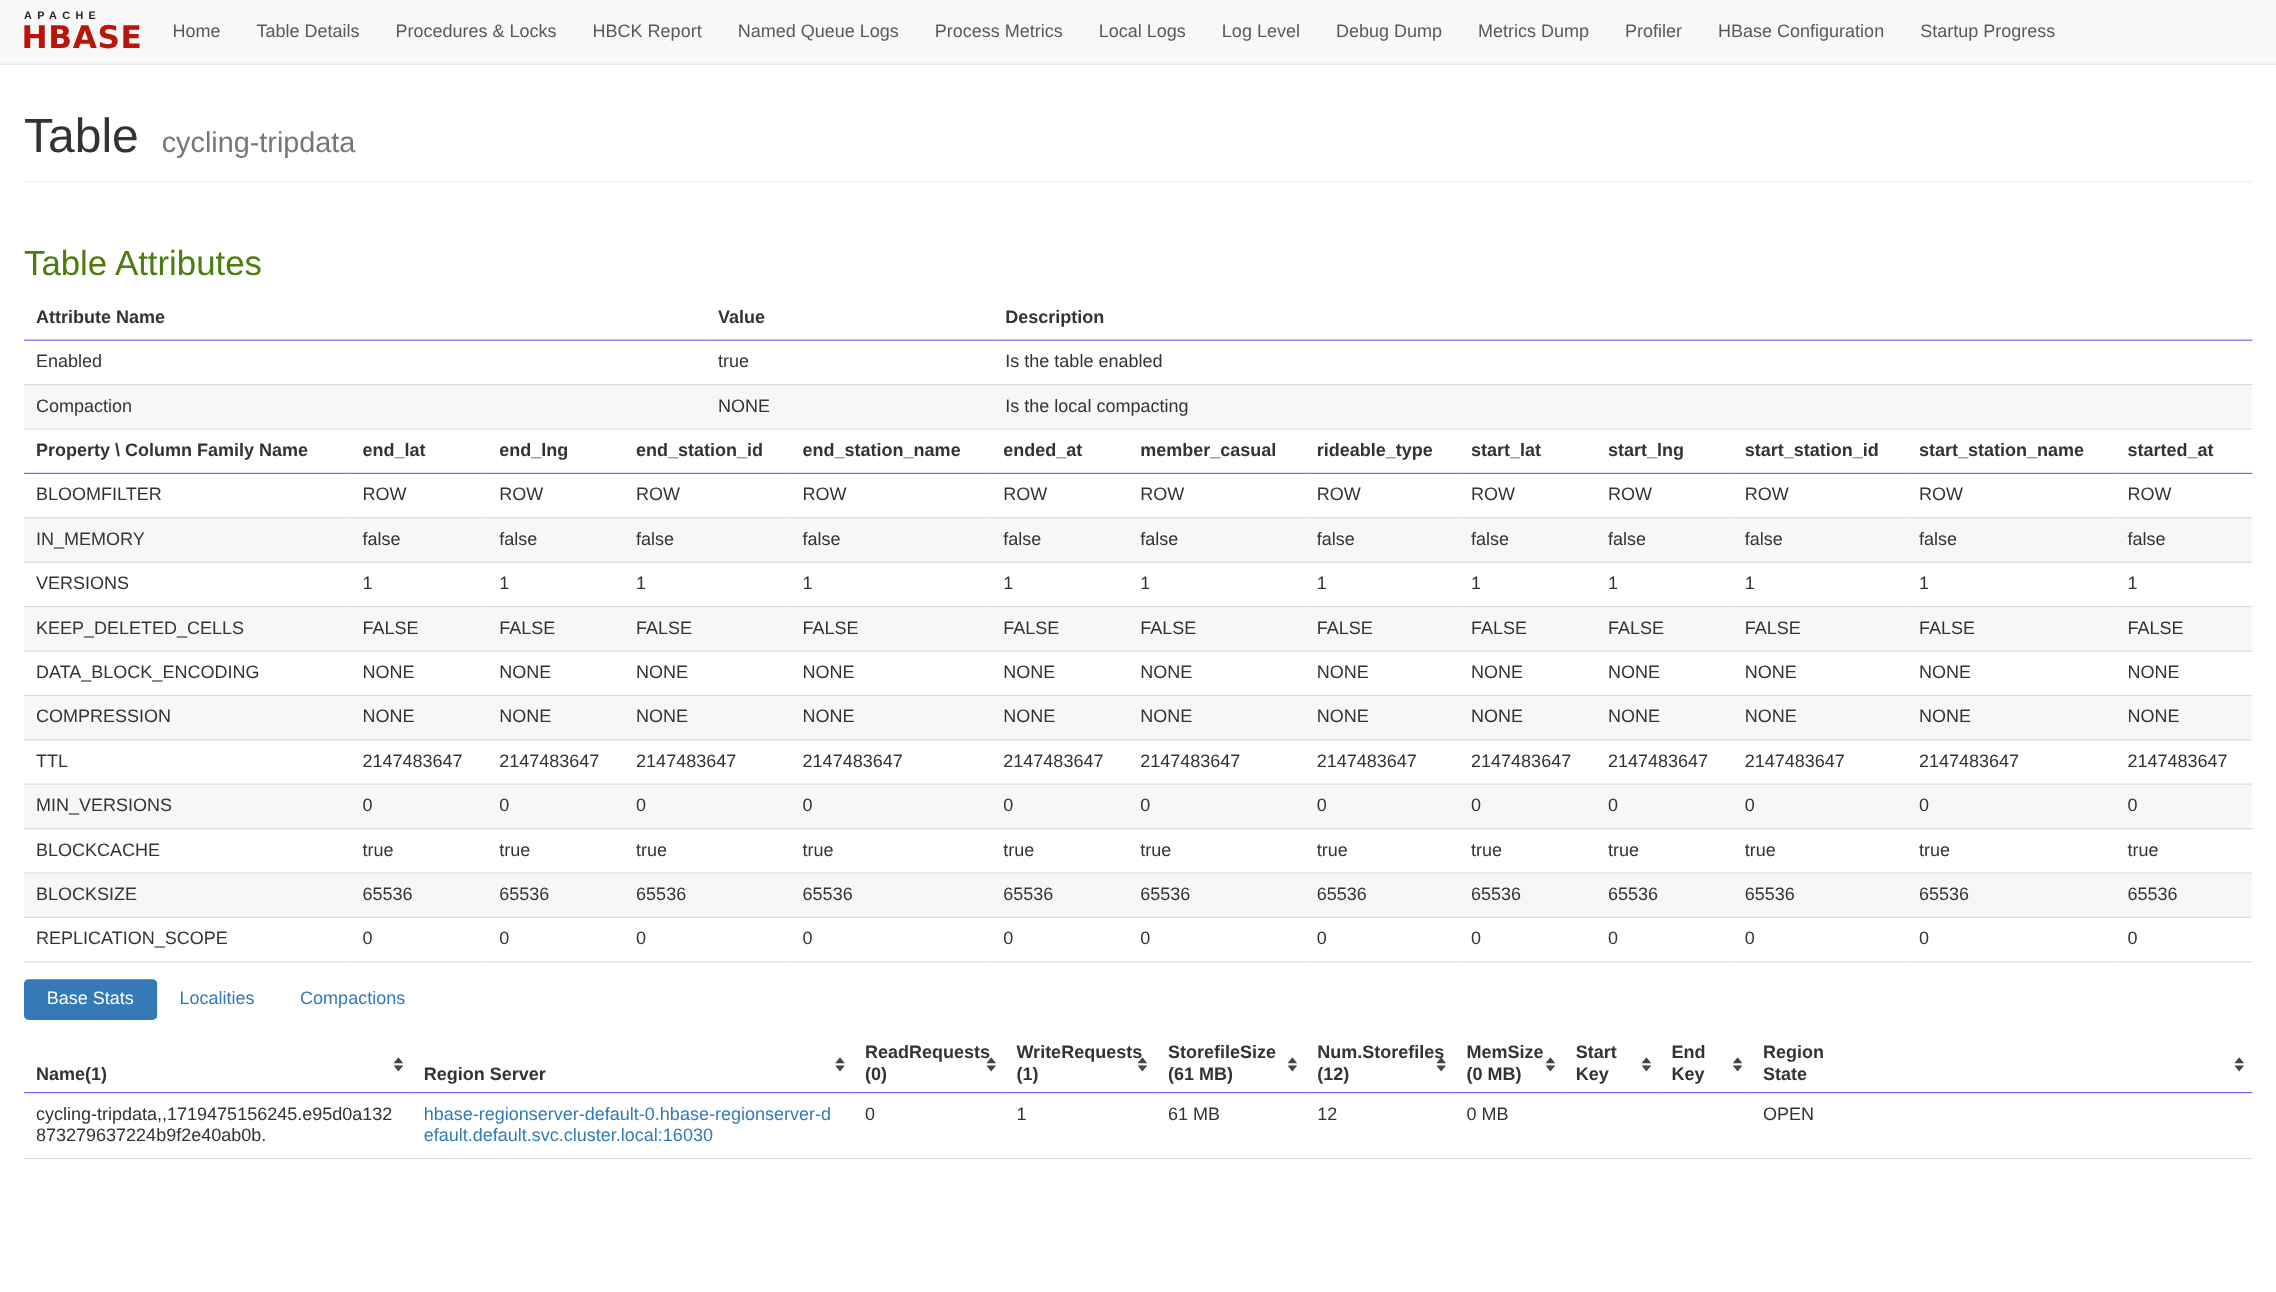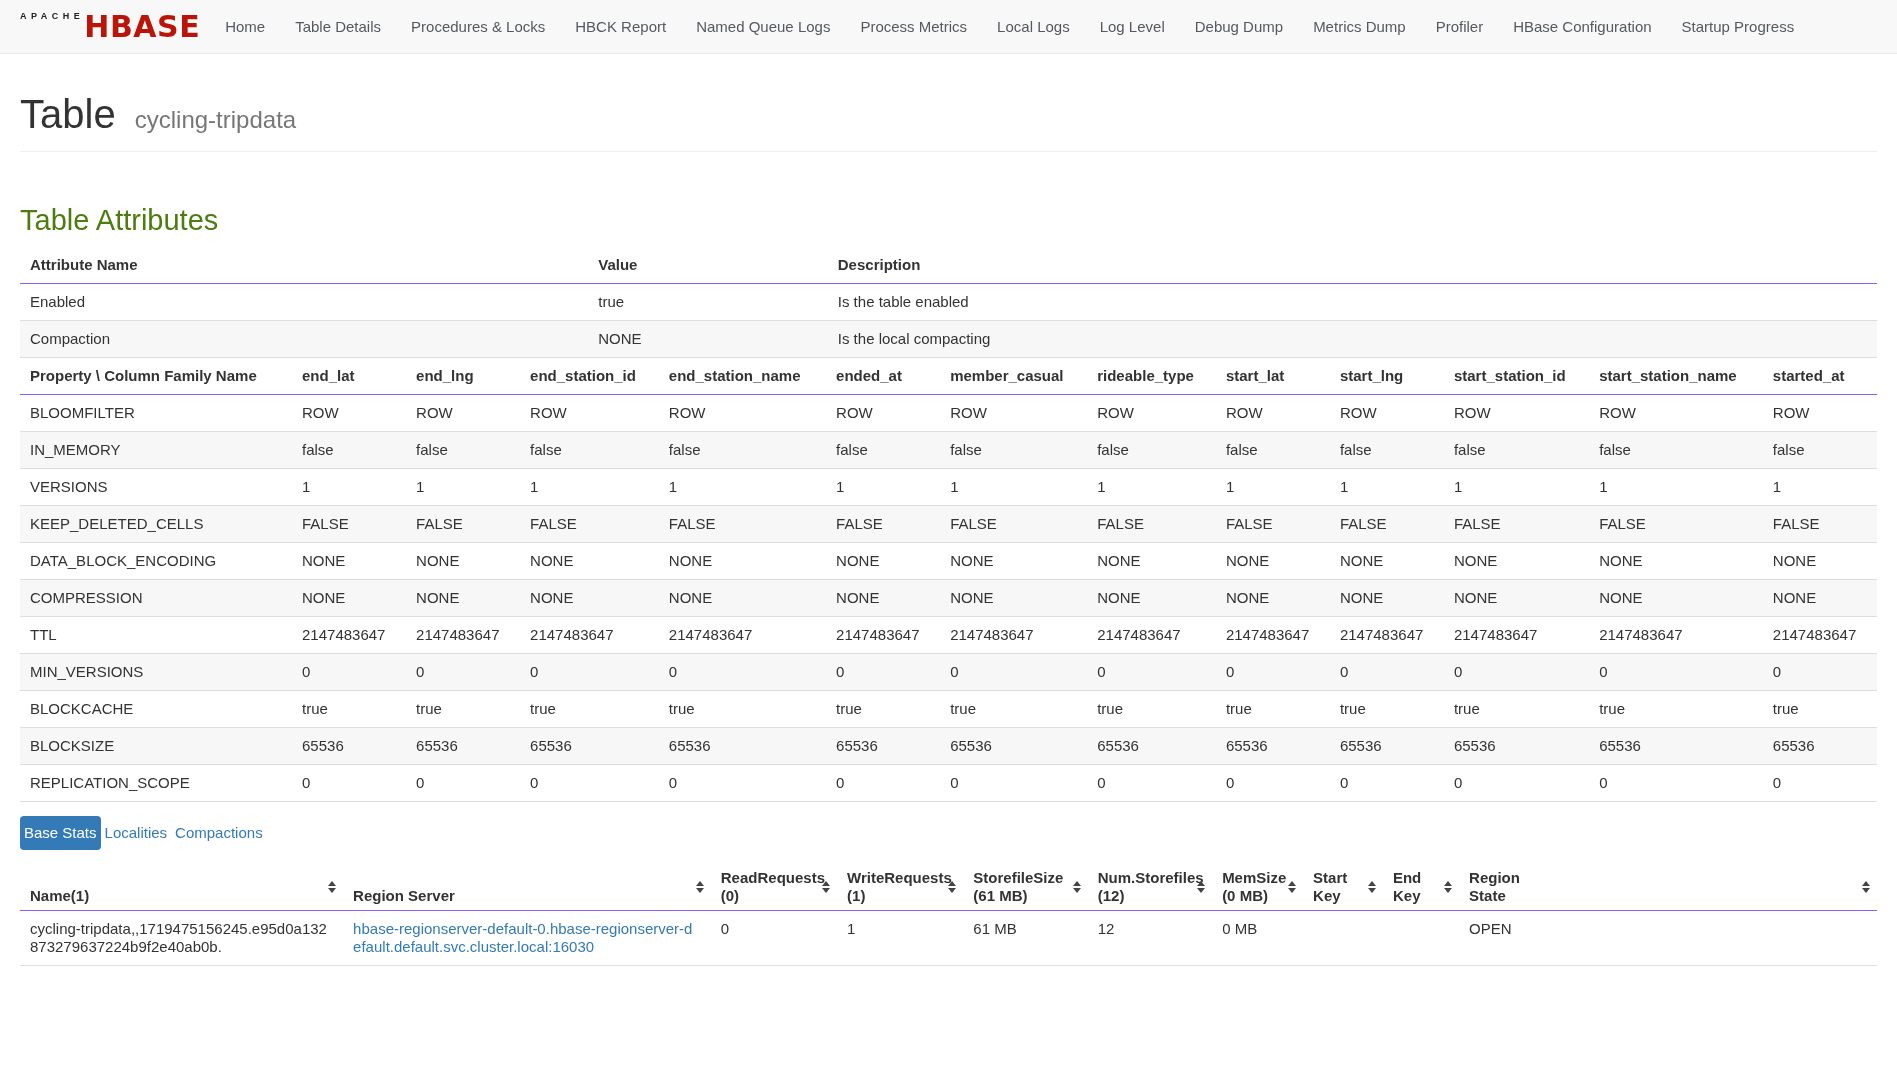--- a/index.html
+++ b/index.html
@@ -3,24 +3,24 @@
 <meta charset="utf-8">
 <title>Table: cycling-tripdata</title>
 <style>
   * { box-sizing: border-box; }
   html, body { margin: 0; padding: 0; background: #fff; color: #333;
     font-family: "Liberation Sans", sans-serif; font-size: 15px; }
 
   
   .navbar { display: flex; align-items: center; height: 54px;
     background: #f8f8f8; border-bottom: 1px solid #e7e7e7; padding: 0 14px 0 18px; }
-  .brand { display: flex; flex-direction: row; justify-content: center;
+  .brand { display: flex; flex-direction: column; justify-content: center;
     margin-right: 10px; text-decoration: none; line-height: 1; cursor: pointer; }
   .brand-top { font-size: 9px; letter-spacing: 4.5px; color: #222; font-weight: bold; margin: 0 0 1px 2px; }
-  .brand-main { font-size: 30px; font-weight: 800; color: #bb150a; letter-spacing: 0.5px;
+  .brand-main { font-size: 26px; font-weight: 800; color: #bb150a; letter-spacing: 0.5px;
     font-family: "DejaVu Sans", sans-serif; }
   .nav { display: flex; list-style: none; margin: 0; padding: 0; justify-content: space-between; }
   .nav li { padding: 0 15px; font-size: 15px; color: #55595f; cursor: pointer; white-space: nowrap; }
 
   
   .container { padding: 0 20px; }
   .page-header h1 { font-size: 40px; font-weight: 400; color: #333; margin: 38px 0 14px; }
   .page-header small { font-size: 24px; color: #777; font-weight: 400; margin-left: 8px; }
   hr.divider { border: 0; border-top: 1px solid #eee; margin: 14px 0 0; }
 
@@ -31,21 +31,21 @@
   table.table { width: 100%; border-collapse: collapse; font-size: 15px; color: #333; }
   table.fixed { table-layout: fixed; }
   .table th, .table td { text-align: left; padding: 9px 10px; line-height: 18px;
     border-top: 1px solid #ddd; vertical-align: top; }
   .table thead th { border-top: 0; border-bottom: 1px solid #8b5cf6; font-weight: bold; vertical-align: bottom; }
   .table tbody tr:nth-child(even) { background: #f7f7f7; }
   .table tbody tr:last-child td { border-bottom: 1px solid #ddd; }
 
   
   .pills { display: flex; list-style: none; margin: 14px 0 14px; padding: 0; }
-  .pills .pill { font-size: 15px; line-height: 18px; padding: 8px 4px; border-radius: 4px;
+  .pills .pill { font-size: 15px; line-height: 18px; padding: 8px 19px; border-radius: 4px;
     color: #337ab7; cursor: pointer; }
   .pills .pill.active { background: #337ab7; color: #fff; }
 
   
   .regions thead th { position: relative; padding: 5px 26px 5px 10px; line-height: 18px; cursor: pointer; }
   .regions .th-label { display: inline-block; }
   .regions thead th:last-child .th-label { max-width: 56px; }
   .sort-icon { position: absolute; right: 7px; top: 50%; transform: translateY(-50%);
     display: flex; flex-direction: column; align-items: center; }
   .sort-icon i { display: block; width: 0; height: 0; border-left: 4px solid transparent;

